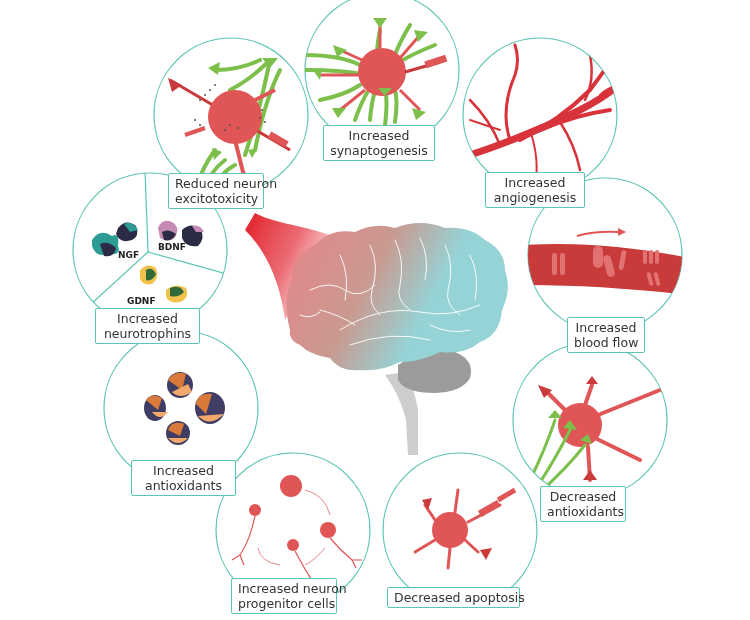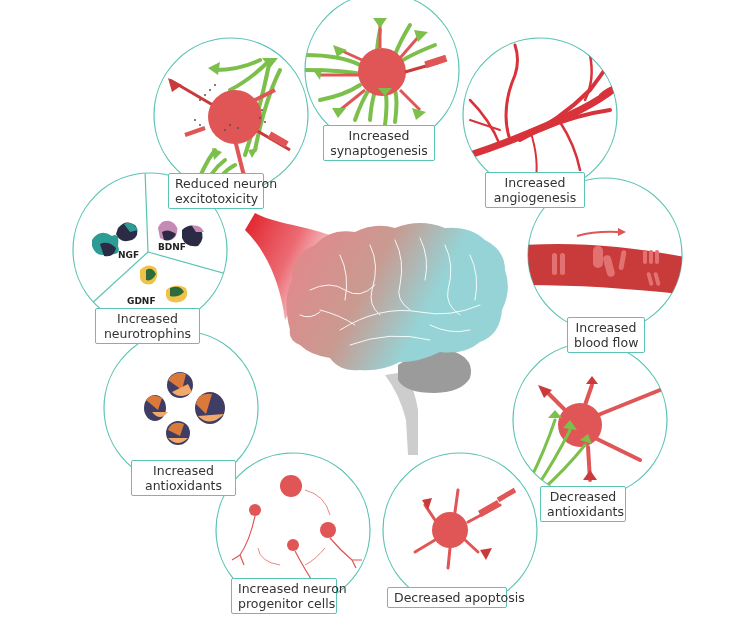--- a/index.html
+++ b/index.html
@@ -344,16 +344,16 @@
     <span>antioxidants</span>
   </div>
   <div class="lbl" style="left:540px;top:486px;width:86px;">
     <span>Decreased</span>
     <span>antioxidants</span>
   </div>
   <div class="lbl" style="left:231px;top:578px;width:106px;">
     <span>Increased neuron</span>
     <span>progenitor cells</span>
   </div>
-  <div class="lbl" style="left:387px;top:587px;width:120px;">
+  <div class="lbl" style="left:387px;top:587px;width:133px;">
     <span>Decreased apoptosis</span>
   </div>
 </div>
 
 </body></html>

